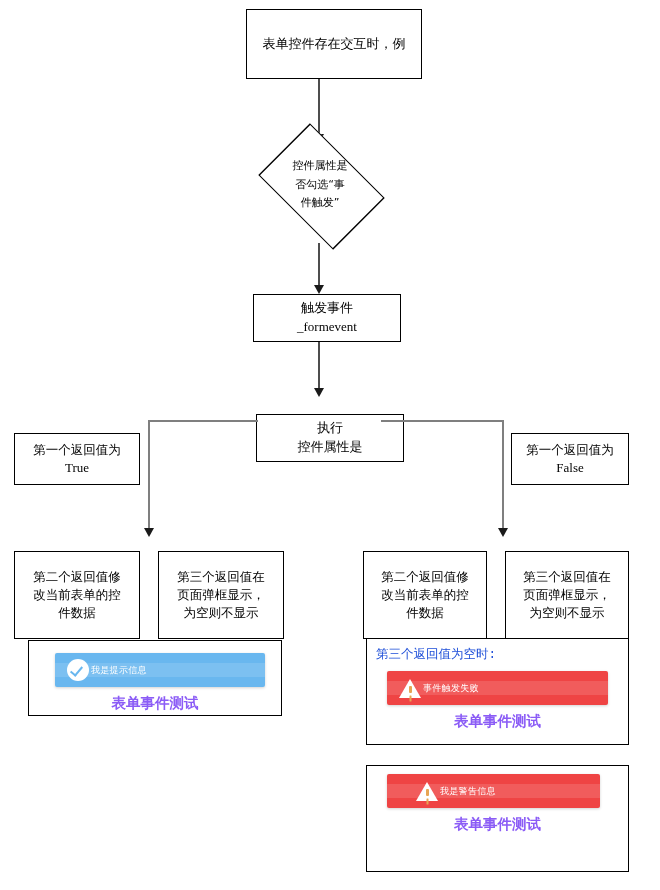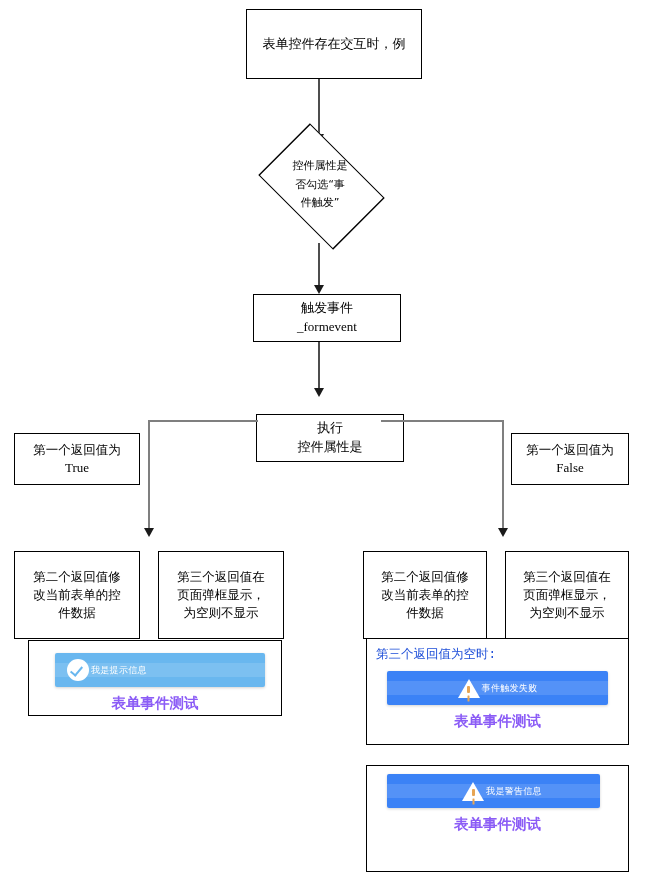--- a/index.html
+++ b/index.html
@@ -71,21 +71,21 @@
   .shot-caption{
     font-size:12.5px;color:#1d4ed8;margin:7px 0 2px 9px;display:block;white-space:nowrap;font-family:Liberation Mono, monospace;
   }
   .toast{
     position:relative;box-sizing:border-box;
     display:flex;align-items:center;gap:2px;
     height:34px;border-radius:2px;padding:0 12px;
     box-shadow:0 1px 3px rgba(0,0,0,.18);
   }
   .toast.info{background:#69b7ef;}
-  .toast.warn{background:#3b82f6;justify-content:center;}
+  .toast.warn{background:#ef4444;}
   .toast-msg{font-size:9px;color:#ffffff;white-space:nowrap;letter-spacing:.3px;}
   .toast-strip{
     position:absolute;left:0;right:0;top:10px;height:14px;
     background:rgba(255,255,255,.13);pointer-events:none;
   }
   .ico{flex:0 0 auto;width:22px;height:22px;position:relative;}
   .ico-check{border-radius:50%;background:#ffffff;}
   .ico-check:after{
     content:"";position:absolute;left:6px;top:5px;width:5px;height:10px;
     border-right:2px solid #69b7ef;border-bottom:2px solid #69b7ef;

